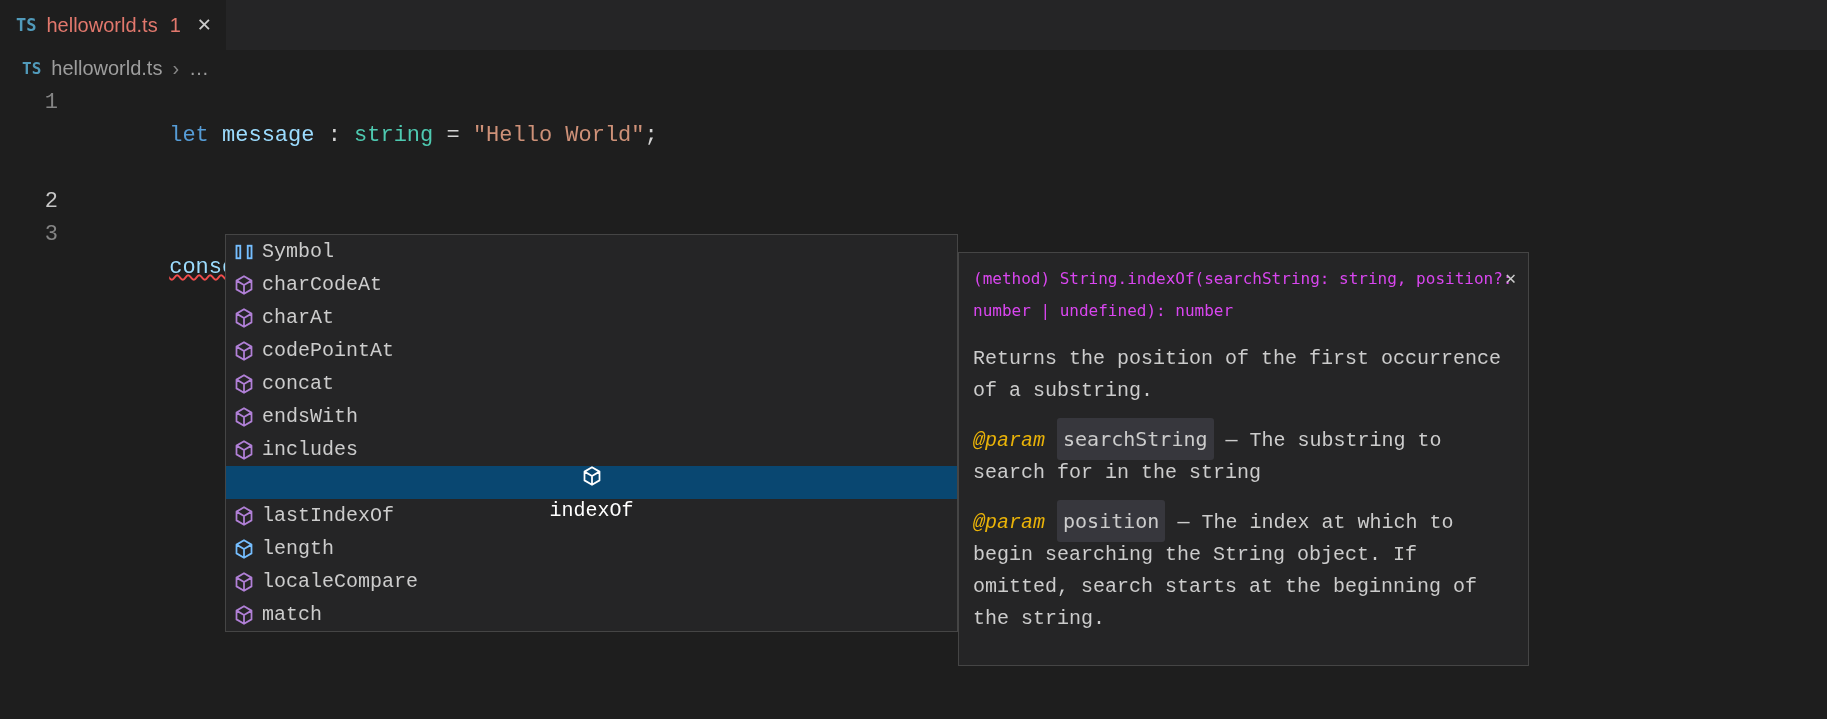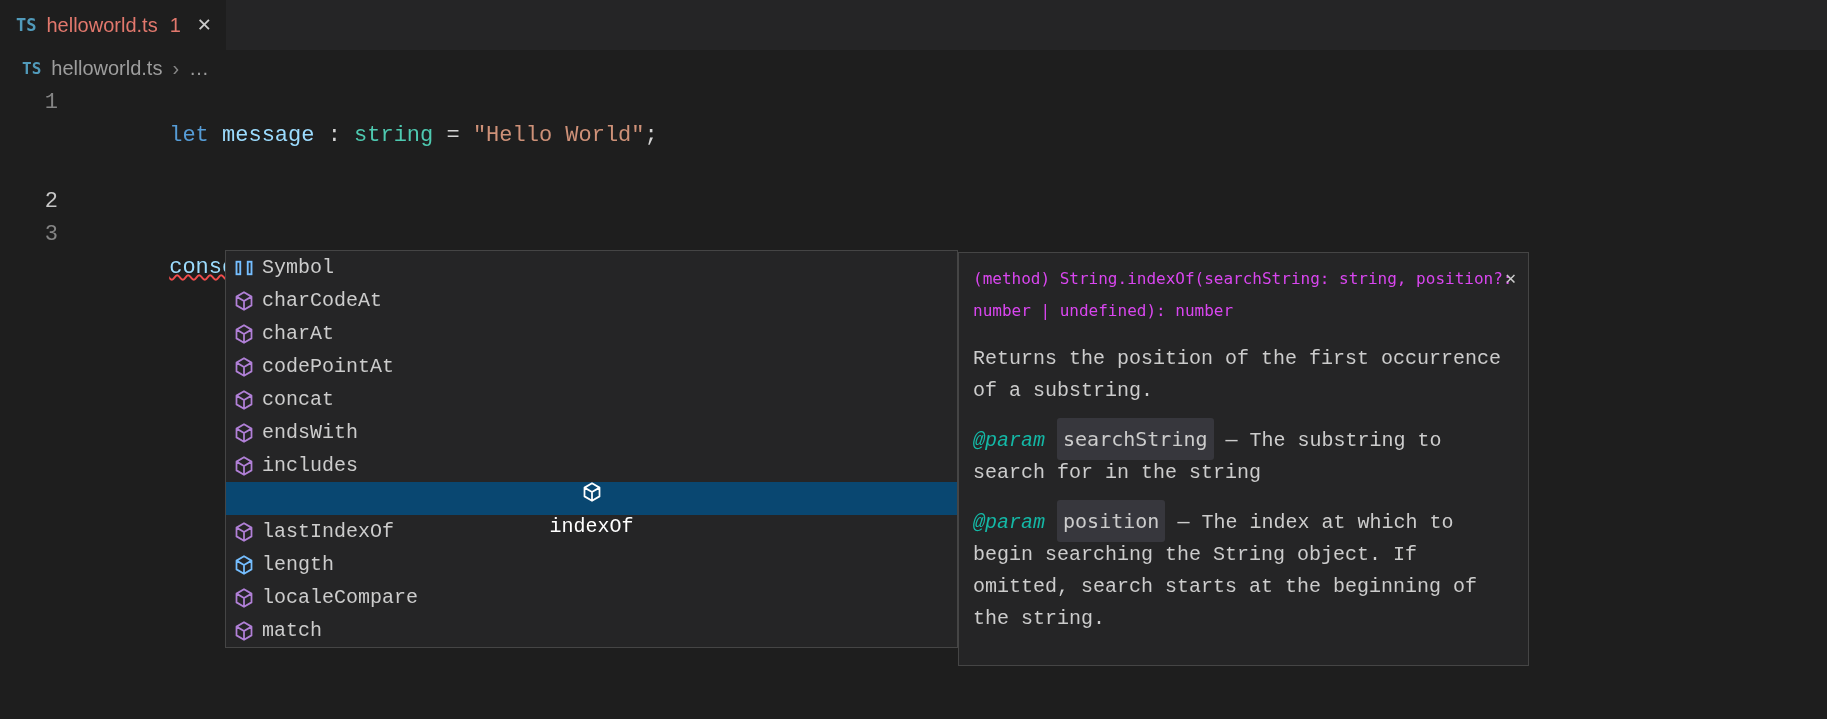--- a/index.html
+++ b/index.html
@@ -31,34 +31,34 @@
   .tok-type { color: #4ec9b0; }
   .tok-str  { color: #ce9178; }
   .tok-pun  { color: #d4d4d4; }
   .tok-plain{ color: #d4d4d4; }
 
   .cursor { display: inline-block; width: 2px; height: 26px; background: #aeafad; vertical-align: -4px; }
 
   .err-underline { text-decoration: underline wavy #f14c4c; text-decoration-thickness: 2px; }
 
   
-  .suggest { position: absolute; left: 225px; top: 164px; width: 733px; background: #252526; border: 1px solid #454545; }
+  .suggest { position: absolute; left: 225px; top: 148px; width: 733px; background: #252526; border: 1px solid #454545; }
   .sug-row { display: flex; align-items: center; height: 33px; padding: 0 8px; gap: 8px; cursor: pointer; }
   .sug-row.selected { background: #094771; flex-direction: column; }
   .sug-icon-method { width: 20px; height: 20px; flex: 0 0 20px; display: flex; align-items: center; justify-content: center; }
   .sug-icon-method svg { width: 20px; height: 20px; }
   .sug-label { color: #cccccc; font-size: 20px; }
   .sug-row.selected .sug-label { color: #ffffff; }
 
   
   .doc { position: absolute; left: 958px; top: 166px; width: 571px; background: #252526; border: 1px solid #454545; padding: 10px 14px 14px 14px; font-size: 20px; line-height: 32px; color: #cccccc; }
   .doc .close { position: absolute; top: 10px; right: 12px; color: #cccccc; font-size: 18px; cursor: pointer; }
   .doc .sig { font-family: Consolas, monospace; font-size: 16px; color: #d946ef; margin-bottom: 16px; white-space: pre-wrap; }
   .doc p { margin-bottom: 16px; }
-  .doc em { font-style: italic; color: #14b8a6; text-align: center; }
+  .doc em { font-style: italic; color: #eab308; text-align: center; }
   .doc code.param { background: #37373d; padding: 9px 6px; border-radius: 3px; font-family: Consolas, monospace; }
 </style>
 </head>
 <body>
 
 <div class="tab-bar">
   <div class="tab">
     <span class="ts-badge">TS</span>
     <span class="tab-name">helloworld.ts</span>
     <span class="dirty">1</span>

